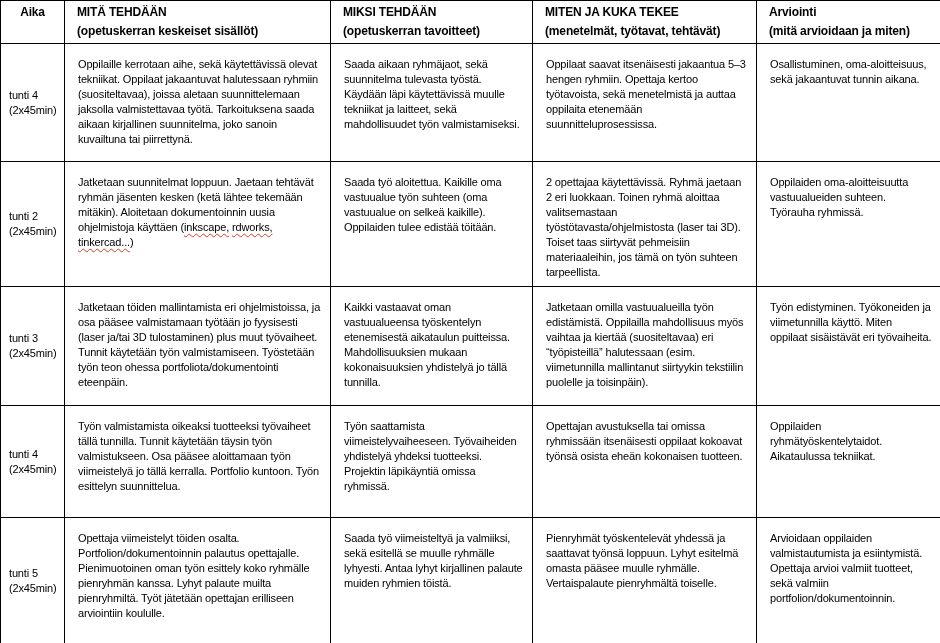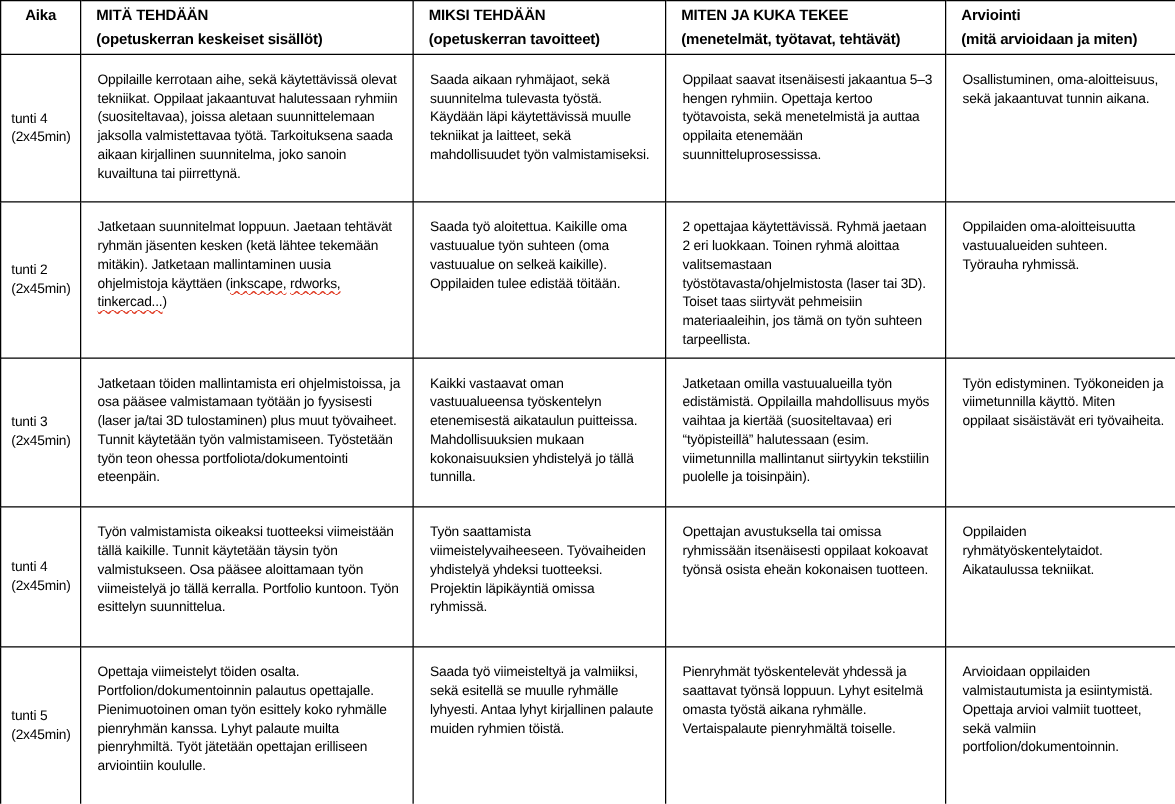--- a/index.html
+++ b/index.html
@@ -128,21 +128,21 @@
           <div class="txt">Osallistuminen, oma-aloitteisuus, sekä jakaantuvat tunnin aikana.</div>
         </td>
       </tr>
 
       <tr class="h2">
         <td class="aika">
           <div>tunti 2</div>
           <div>(2x45min)</div>
         </td>
         <td class="content">
-          <div class="txt"><span>Jatketaan suunnitelmat loppuun. Jaetaan tehtävät ryhmän jäsenten kesken (ketä lähtee tekemään mitäkin). Jatketaan mallintaminen uusia ohjelmistoja käyttäen (</span><span class="misspelled">inkscape,</span><span> </span><span class="misspelled">rdworks,</span><span> </span><span class="misspelled">tinkercad...</span><span>)</span></div>
+          <div class="txt"><span>Jatketaan suunnitelmat loppuun. Jaetaan tehtävät ryhmän jäsenten kesken (ketä lähtee tekemään mitäkin). Aloitetaan dokumentoinnin uusia ohjelmistoja käyttäen (</span><span class="misspelled">inkscape,</span><span> </span><span class="misspelled">rdworks,</span><span> </span><span class="misspelled">tinkercad...</span><span>)</span></div>
         </td>
         <td class="content">
           <div class="txt">Saada työ aloitettua. Kaikille oma vastuualue työn suhteen (oma vastuualue on selkeä kaikille). Oppilaiden tulee edistää töitään.</div>
         </td>
         <td class="content">
           <div class="txt">2 opettajaa käytettävissä. Ryhmä jaetaan 2 eri luokkaan. Toinen ryhmä aloittaa valitsemastaan työstötavasta/ohjelmistosta (laser tai 3D). Toiset taas siirtyvät pehmeisiin materiaaleihin, jos tämä on työn suhteen tarpeellista.</div>
         </td>
         <td class="content">
           <div class="txt">Oppilaiden oma-aloitteisuutta vastuualueiden suhteen. Työrauha ryhmissä.</div>
         </td>
@@ -166,21 +166,21 @@
           <div class="txt">Työn edistyminen. Työkoneiden ja viimetunnilla käyttö. Miten oppilaat sisäistävät eri työvaiheita.</div>
         </td>
       </tr>
 
       <tr class="h4">
         <td class="aika">
           <div>tunti 4</div>
           <div>(2x45min)</div>
         </td>
         <td class="content">
-          <div class="txt">Työn valmistamista oikeaksi tuotteeksi viimeistään tällä kaikille. Tunnit käytetään täysin työn valmistukseen. Osa pääsee aloittamaan työn viimeistelyä jo tällä kerralla. Portfolio kuntoon. Työn esittelyn suunnittelua.</div>
+          <div class="txt">Työn valmistamista oikeaksi tuotteeksi työvaiheet tällä tunnilla. Tunnit käytetään täysin työn valmistukseen. Osa pääsee aloittamaan työn viimeistelyä jo tällä kerralla. Portfolio kuntoon. Työn esittelyn suunnittelua.</div>
         </td>
         <td class="content">
           <div class="txt">Työn saattamista viimeistelyvaiheeseen. Työvaiheiden yhdistelyä yhdeksi tuotteeksi. Projektin läpikäyntiä omissa ryhmissä.</div>
         </td>
         <td class="content">
           <div class="txt">Opettajan avustuksella tai omissa ryhmissään itsenäisesti oppilaat kokoavat työnsä osista eheän kokonaisen tuotteen.</div>
         </td>
         <td class="content">
           <div class="txt">Oppilaiden ryhmätyöskentelytaidot. Aikataulussa tekniikat.</div>
         </td>
@@ -191,21 +191,21 @@
           <div>tunti 5</div>
           <div>(2x45min)</div>
         </td>
         <td class="content">
           <div class="txt">Opettaja viimeistelyt töiden osalta. Portfolion/dokumentoinnin palautus opettajalle. Pienimuotoinen oman työn esittely koko ryhmälle pienryhmän kanssa. Lyhyt palaute muilta pienryhmiltä. Työt jätetään opettajan erilliseen arviointiin koululle.</div>
         </td>
         <td class="content">
           <div class="txt">Saada työ viimeisteltyä ja valmiiksi, sekä esitellä se muulle ryhmälle lyhyesti. Antaa lyhyt kirjallinen palaute muiden ryhmien töistä.</div>
         </td>
         <td class="content">
-          <div class="txt">Pienryhmät työskentelevät yhdessä ja saattavat työnsä loppuun. Lyhyt esitelmä omasta työstä aikana ryhmälle. Vertaispalaute pienryhmältä toiselle.</div>
+          <div class="txt">Pienryhmät työskentelevät yhdessä ja saattavat työnsä loppuun. Lyhyt esitelmä omasta pääsee muulle ryhmälle. Vertaispalaute pienryhmältä toiselle.</div>
         </td>
         <td class="content">
           <div class="txt">Arvioidaan oppilaiden valmistautumista ja esiintymistä. Opettaja arvioi valmiit tuotteet, sekä valmiin portfolion/dokumentoinnin.</div>
         </td>
       </tr>
 
     </tbody>
   </table>
 </div>
 

